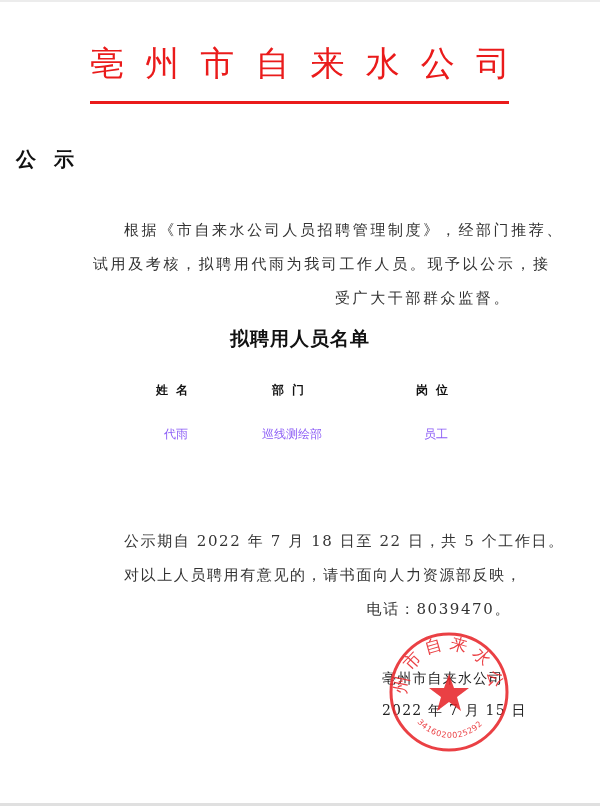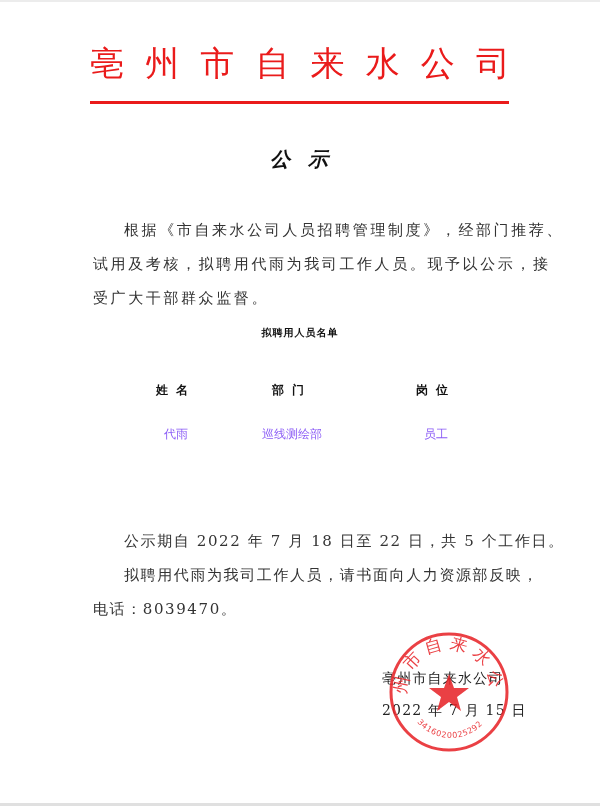--- a/index.html
+++ b/index.html
@@ -10,34 +10,34 @@
   .page-top-edge { position: absolute; left: 0; top: 0; width: 600px; height: 2px; background: #ececec; }
   .page-bottom-edge { position: absolute; left: 0; bottom: 0; width: 600px; height: 3px; background: #e0e0e0; }
   .org-title {
     position: absolute; left: 90px; top: 40px; width: 420px; height: 46px;
     display: flex; justify-content: space-between; align-items: center;
     color: #ea1b1b; font-family: "DejaVu Sans", "Liberation Sans", sans-serif; font-size: 34px; line-height: 46px;
   }
   .org-title span { display: inline-block; }
   .red-rule { position: absolute; left: 90px; top: 101px; width: 419px; height: 3px; background: #ea1b1b; }
   .notice-title {
-    position: absolute; left: 0; top: 146px; width: 600px; text-align: center;
+    position: absolute; left: 0; top: 146px; width: 600px; text-align: left;
     font-size: 20px; font-weight: bold; letter-spacing: 18px; padding-left: 16px; box-sizing: border-box; color: #111;
     font-family: "DejaVu Sans", sans-serif;
-    font-style: italic;
   }
   .para {
     position: absolute; left: 93px; width: 418px; font-size: 15px; line-height: 34px; color: #333;
     letter-spacing: 2.6px;
+    text-align: right;
   }
   .para .line { display: block; white-space: nowrap; }
   .indent { padding-left: 31px; }
   .list-title {
     position: absolute; left: 0; top: 326px; width: 600px; text-align: center;
-    font-size: 10px; font-weight: bold; color: #111; font-family: "DejaVu Sans", sans-serif; letter-spacing: 1px;
+    font-size: 19px; font-weight: bold; color: #111; font-family: "DejaVu Sans", sans-serif; letter-spacing: 1px;
   }
   .tbl { position: absolute; left: 120px; top: 382px; width: 360px; }
   .tbl .row { position: relative; height: 44px; }
   .tbl .cell { position: absolute; top: 0; transform: translateX(-50%); white-space: nowrap; font-size: 12px; }
   .tbl .hdr .cell { font-weight: bold; color: #111; font-family: "DejaVu Sans", sans-serif; letter-spacing: 8px; }
   .tbl .data .cell { color: #8b5cf6; }
   .c1 { left: 56px; } .c2 { left: 172px; } .c3 { left: 292px; margin-left: 24px; }
   .signature { position: absolute; left: 382px; top: 662px; font-size: 14px; color: #222; line-height: 32px; }
   .signature .line { display: block; white-space: nowrap; letter-spacing: 1.2px; }
   .stamp { position: absolute; left: 387px; top: 630px; width: 124px; height: 124px; pointer-events: none; opacity: 0.88; }
@@ -77,21 +77,21 @@
   </div>
   <div class="row data">
     <span class="cell c1">代雨</span>
     <span class="cell c2">巡线测绘部</span>
     <span class="cell c3">员工</span>
   </div>
 </div>
 
 <div class="para" style="top:524px; letter-spacing:1.6px;">
   <span class="line indent">公示期自 2022 年 7 月 18 日至 22 日，共 5 个工作日。</span>
-  <span class="line indent">拟聘用代雨为我司工作人员，请书面向人力资源部反映，</span>
+  <span class="line indent">对以上人员聘用有意见的，请书面向人力资源部反映，</span>
   <span class="line">电话：8039470。</span>
 </div>
 
 <div class="signature">
   <span class="line">亳州市自来水公司</span>
   <span class="line">2022 年 7 月 15 日</span>
 </div>
 
 <svg class="stamp" viewBox="0 0 124 124">
   <defs>

